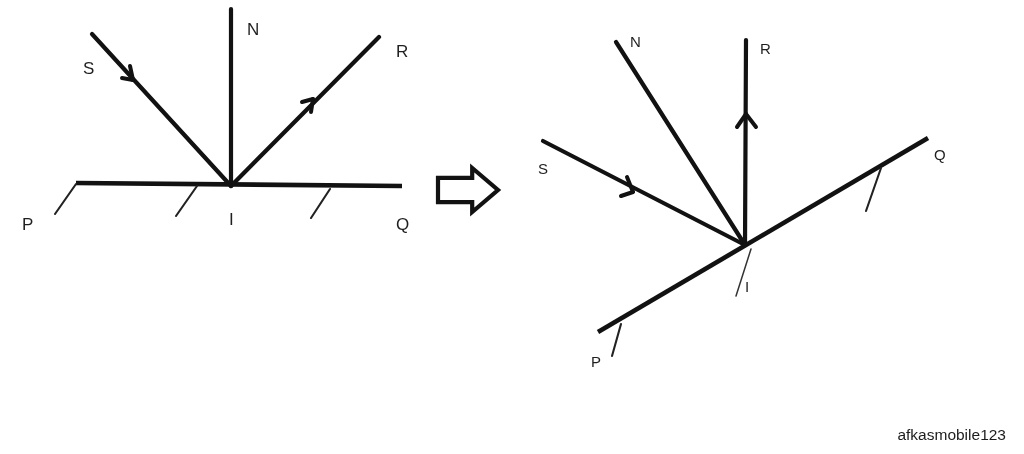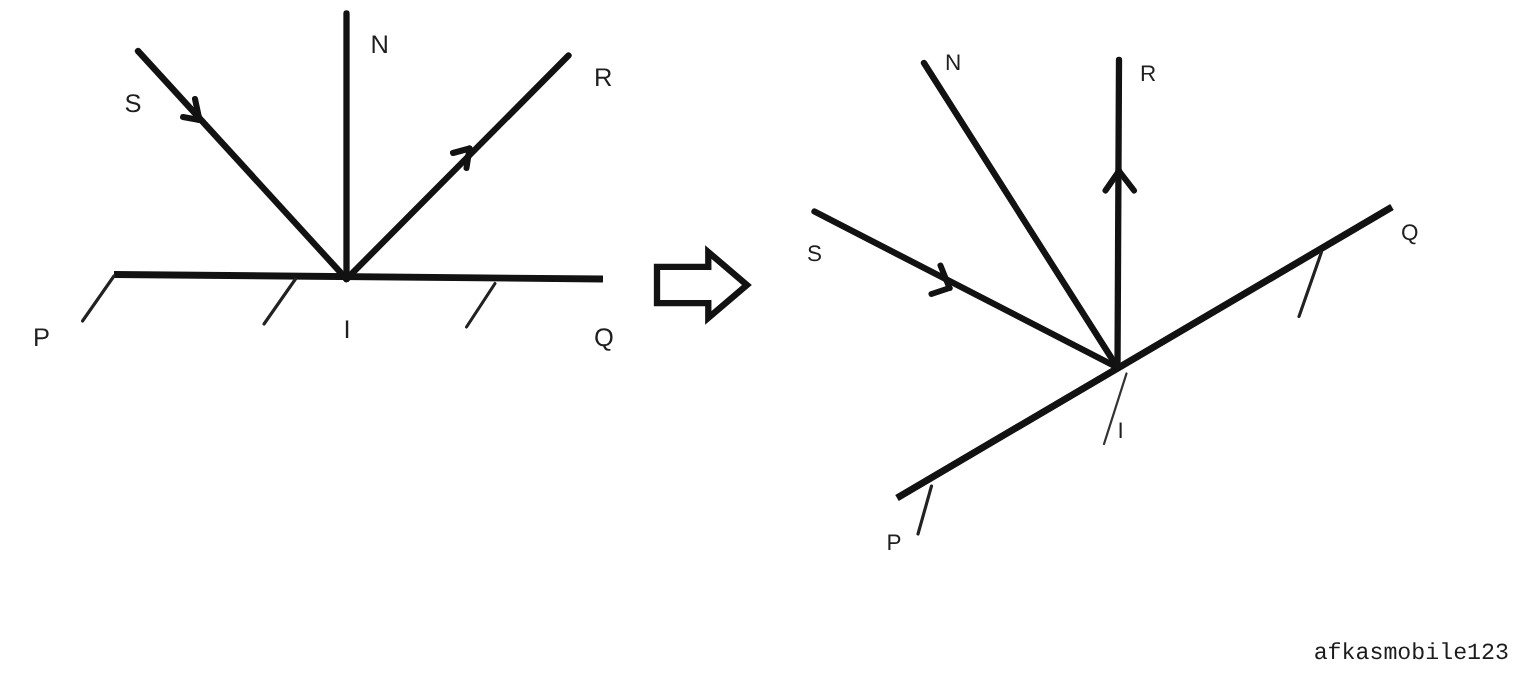--- a/index.html
+++ b/index.html
@@ -75,21 +75,21 @@
     font-family: "Liberation Sans", sans-serif;
     font-size: 15px;
     fill: #1f1f1f;
     dominant-baseline: middle;
   }
   .watermark {
     position: absolute;
     right: 18px;
     bottom: 8px;
     text-align: left;
-    font-family: Liberation Mono, monospace;
+    font-family: Liberation Sans, sans-serif;
     font-size: 15.5px;
     line-height: 1.42;
     color: #1c1c1c;
     white-space: nowrap;
   }
   .watermark div { display: block; }
 </style>
 </head>
 <body style="background: rgb(255, 255, 255);">
 

